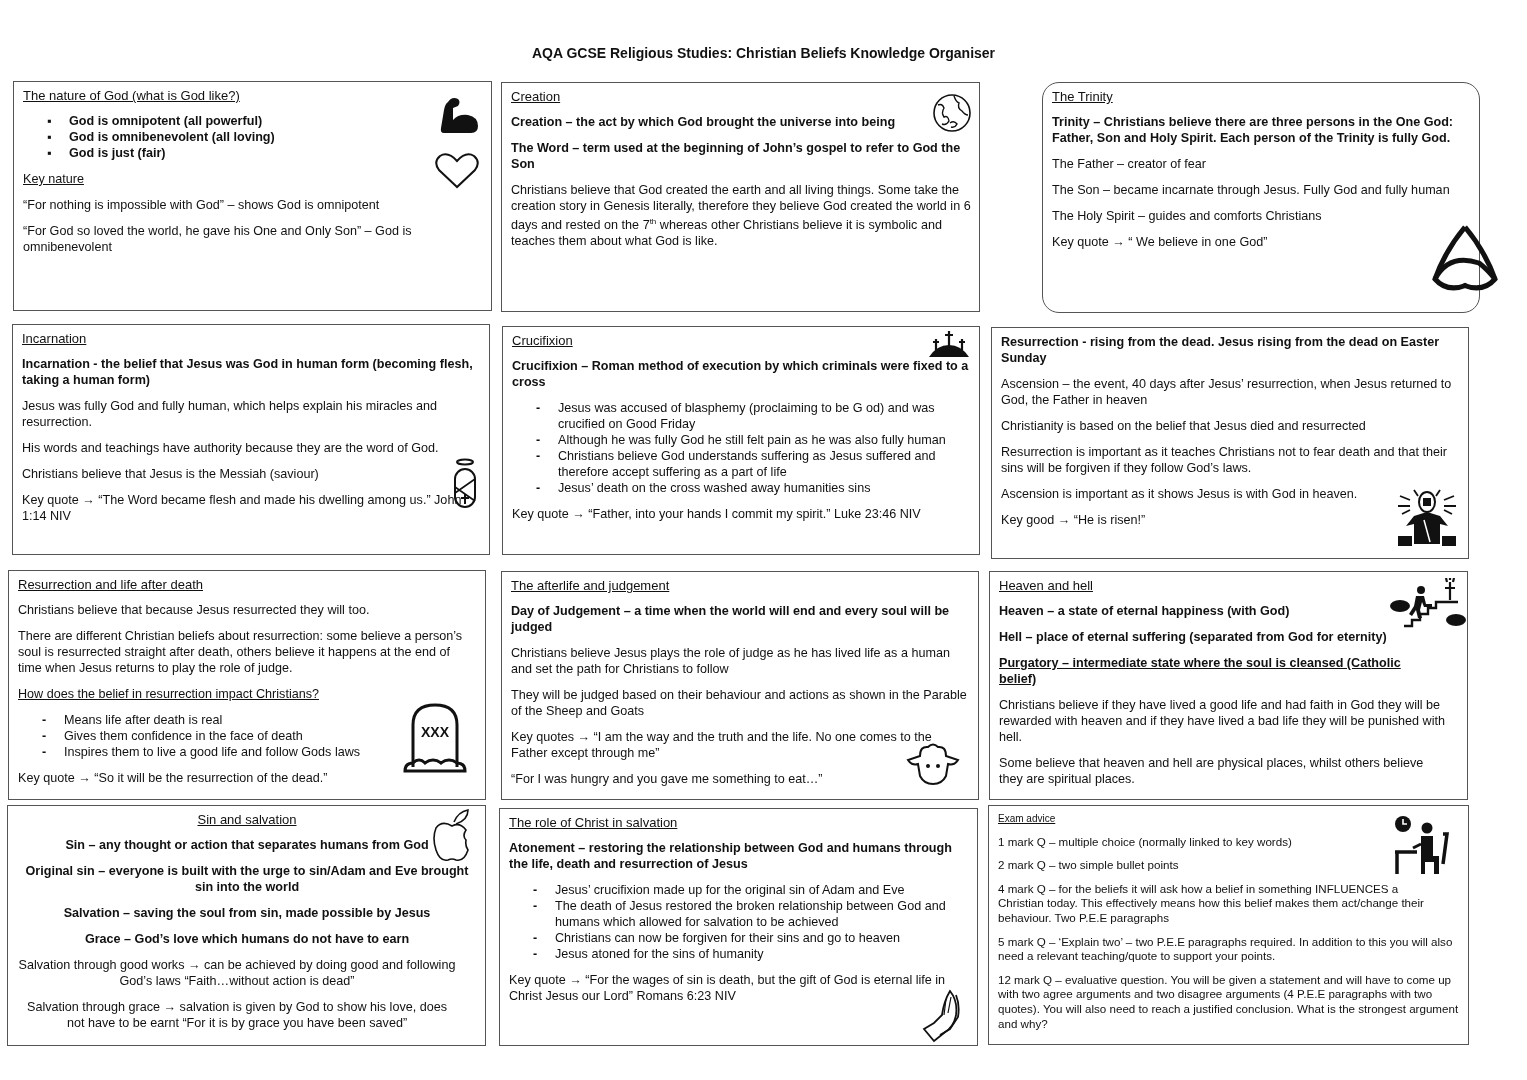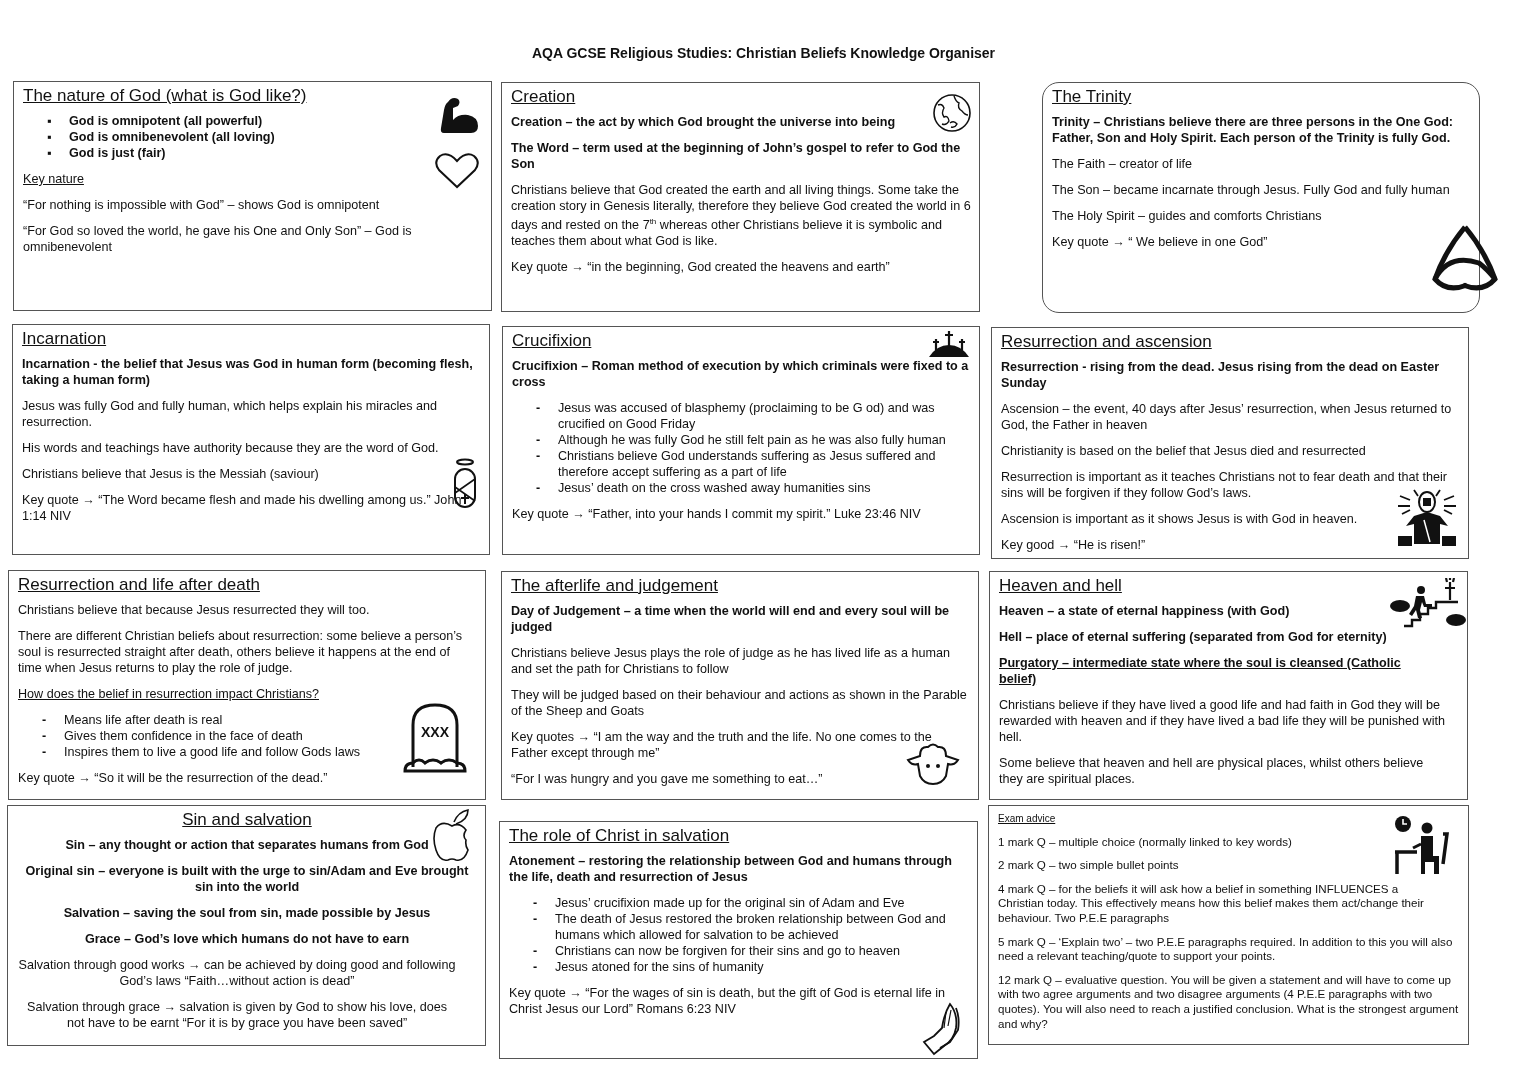--- a/index.html
+++ b/index.html
@@ -2,21 +2,21 @@
 <html><head>
 <meta charset="utf-8">
 <style>
   html, body { margin:0; padding:0; background:#ffffff; }
   body { width:1527px; height:1080px; position:relative; overflow:hidden;
          font-family:"Liberation Sans", sans-serif; color:#111; }
   .title { position:absolute; top:45px; left:0; width:1527px; text-align:center;
            font-size:14px; font-weight:bold; }
   .box { position:absolute; border:1.5px solid #555; box-sizing:border-box;
          padding:6px 8px 6px 9px; font-size:12.6px; line-height:16px; background:#fff; }
-  .box h2 { margin:0 0 9px 0; font-size:17px; font-weight:normal; text-decoration:underline; }
+  .box h2 { margin:0 0 9px 0; font-size:13px; font-weight:normal; text-decoration:underline; }
   .box p { margin:0 0 10px 0; }
   .b { font-weight:bold; }
   .u { text-decoration:underline; }
   ul.sq { margin:0 0 10px 0; padding-left:46px; list-style:none; }
   ul.sq li { position:relative; font-weight:bold; }
   ul.sq li::before { content:"\25AA"; position:absolute; left:-22px; }
   ul.dash { margin:0 0 10px 0; padding-left:46px; list-style:none; }
   ul.dash li { position:relative; }
   ul.dash li::before { content:"-"; position:absolute; left:-22px; font-weight:bold; }
   .icon { position:absolute; }
@@ -44,31 +44,30 @@
   <svg class="icon" style="left:420px;top:70px;" width="46" height="38" viewBox="0 0 46 38">
     <path d="M23 35 L5 18 Q-1 10 6 4 Q14 -1 23 9 Q32 -1 40 4 Q47 10 41 18 Z" fill="none" stroke="#111" stroke-width="2"></path>
   </svg>
 </div>
 
 <div class="box" style="left:501px;top:82px;width:479px;height:230px;">
   <h2>Creation</h2>
   <p class="b">Creation – the act by which God brought the universe into being</p>
   <p class="b">The Word – term used at the beginning of John’s gospel to refer to God the Son</p>
   <p><span>Christians believe that God created the earth and all living things. Some take the creation story in Genesis literally, therefore they believe God created the world in 6 days and  rested on the 7</span><sup style="font-size:8px;">th</sup><span> whereas other Christians believe it is symbolic and teaches them about what God is like.</span></p>
-  <p>Key quote → “in the beginning, God created the heavens and earth”</p>
   <svg class="icon" style="left:430px;top:10px;" width="40" height="40" viewBox="0 0 40 40">
     <circle cx="20" cy="20" r="18" fill="none" stroke="#111" stroke-width="1.6"></circle>
     <path d="M6 12 Q10 10 12 15 Q9 20 12 24 Q16 22 17 28 Q14 33 10 31 M22 3 Q24 9 27 10 Q25 15 30 18 Q33 22 36 22 M18 30 Q22 27 25 31 Q23 35 19 34" fill="none" stroke="#111" stroke-width="1.4"></path>
   </svg>
 </div>
 
 <div class="box" style="left:1042px;top:82px;width:438px;height:231px;border-radius:17px;">
   <h2>The Trinity</h2>
   <p class="b" style="width:430px;">Trinity – Christians believe there are three persons in the One God: Father, Son and Holy Spirit. Each person of the Trinity is fully God.</p>
-  <p>The Faith – creator of life</p>
+  <p>The Father – creator of fear</p>
   <p>The Son – became incarnate through Jesus. Fully God and fully human</p>
   <p>The Holy Spirit – guides and comforts Christians</p>
   <p>Key quote → “ We believe in one God”</p>
   <svg class="icon" style="left:384px;top:140px;" width="76" height="72" viewBox="0 0 76 72">
     <g fill="none" stroke="#111" stroke-width="5">
       <path d="M38 4 Q18 28 8 56 Q20 70 40 62"></path>
       <path d="M38 4 Q58 28 68 56 Q56 70 36 62"></path>
       <path d="M8 56 Q22 30 52 40 Q60 46 68 56"></path>
     </g>
   </svg>
@@ -99,21 +98,20 @@
     <li>Jesus’ death on the cross washed away humanities sins</li>
   </ul>
   <p>Key quote → “Father, into your hands I commit my spirit.” Luke 23:46 NIV</p>
   <svg class="icon" style="left:424px;top:2px;" width="44" height="30" viewBox="0 0 44 30">
     <path d="M2 28 Q10 16 22 16 Q34 16 42 28 Z" fill="#111"></path>
     <path d="M9 10 L9 22 M6 13 L12 13 M22 2 L22 18 M18 6 L26 6 M35 10 L35 22 M32 13 L38 13" stroke="#111" stroke-width="2.2"></path>
   </svg>
 </div>
 
 <div class="box" style="left:991px;top:327px;width:478px;height:232px;">
-  <h2>Resurrection and ascension</h2>
   <p class="b">Resurrection - rising from the dead. Jesus rising from the dead on Easter Sunday</p>
   <p>Ascension – the event, 40 days after Jesus’ resurrection, when Jesus returned to God, the Father in heaven</p>
   <p>Christianity is based on the belief that Jesus died and resurrected</p>
   <p>Resurrection is important as it teaches Christians not to fear death and that their sins will be forgiven if they follow God’s laws.</p>
   <p>Ascension is important as it shows Jesus is with God in heaven.</p>
   <p>Key good → “He is risen!”</p>
   <svg class="icon" style="left:404px;top:158px;" width="62" height="62" viewBox="0 0 62 62">
     <g stroke="#111" stroke-width="1.8">
       <path d="M4 10 L14 14 M2 20 L14 20 M6 28 L14 24 M58 10 L48 14 M60 20 L48 20 M56 28 L48 24 M18 4 L22 10 M44 4 L40 10"></path>
     </g>
@@ -182,21 +180,21 @@
   <p class="b">Salvation – saving the soul from sin, made possible by Jesus</p>
   <p class="b">Grace – God’s love which humans do not have to earn</p>
   <p style="width:440px;">Salvation through good works → can be achieved by doing good and following God’s laws “Faith…without action is dead”</p>
   <p style="width:440px;">Salvation through grace → salvation is given by God to show his love, does not have to be earnt “For it is by grace you have been saved”</p>
   <svg class="icon" style="left:424px;top:2px;" width="40" height="56" viewBox="0 0 40 56">
     <path d="M22 14 Q26 4 36 2 Q36 12 24 16" fill="none" stroke="#111" stroke-width="1.6"></path>
     <path d="M20 18 Q10 12 4 20 Q0 30 4 42 Q8 54 16 52 Q20 50 24 52 Q32 54 36 42 Q33 38 34 32 Q30 28 34 22 Q28 14 20 18 Z" fill="none" stroke="#111" stroke-width="1.6"></path>
   </svg>
 </div>
 
-<div class="box" style="left:499px;top:808px;width:479px;height:238px;margin-top:13px;">
+<div class="box" style="left:499px;top:808px;width:479px;height:238px;">
   <h2>The role of Christ in salvation</h2>
   <p class="b">Atonement – restoring the relationship between God and humans through the life, death and resurrection of Jesus</p>
   <ul class="dash">
     <li>Jesus’ crucifixion made up for the original sin of Adam and Eve</li>
     <li>The death of Jesus restored the broken relationship between God and humans which allowed for salvation to be achieved</li>
     <li>Christians can now be forgiven for their sins and go to heaven</li>
     <li>Jesus atoned for the sins of humanity</li>
   </ul>
   <p>Key quote → “For the wages of sin is death, but the gift of God is eternal life in Christ Jesus our Lord” Romans 6:23 NIV</p>
   <svg class="icon" style="left:420px;top:180px;" width="44" height="54" viewBox="0 0 44 54">

